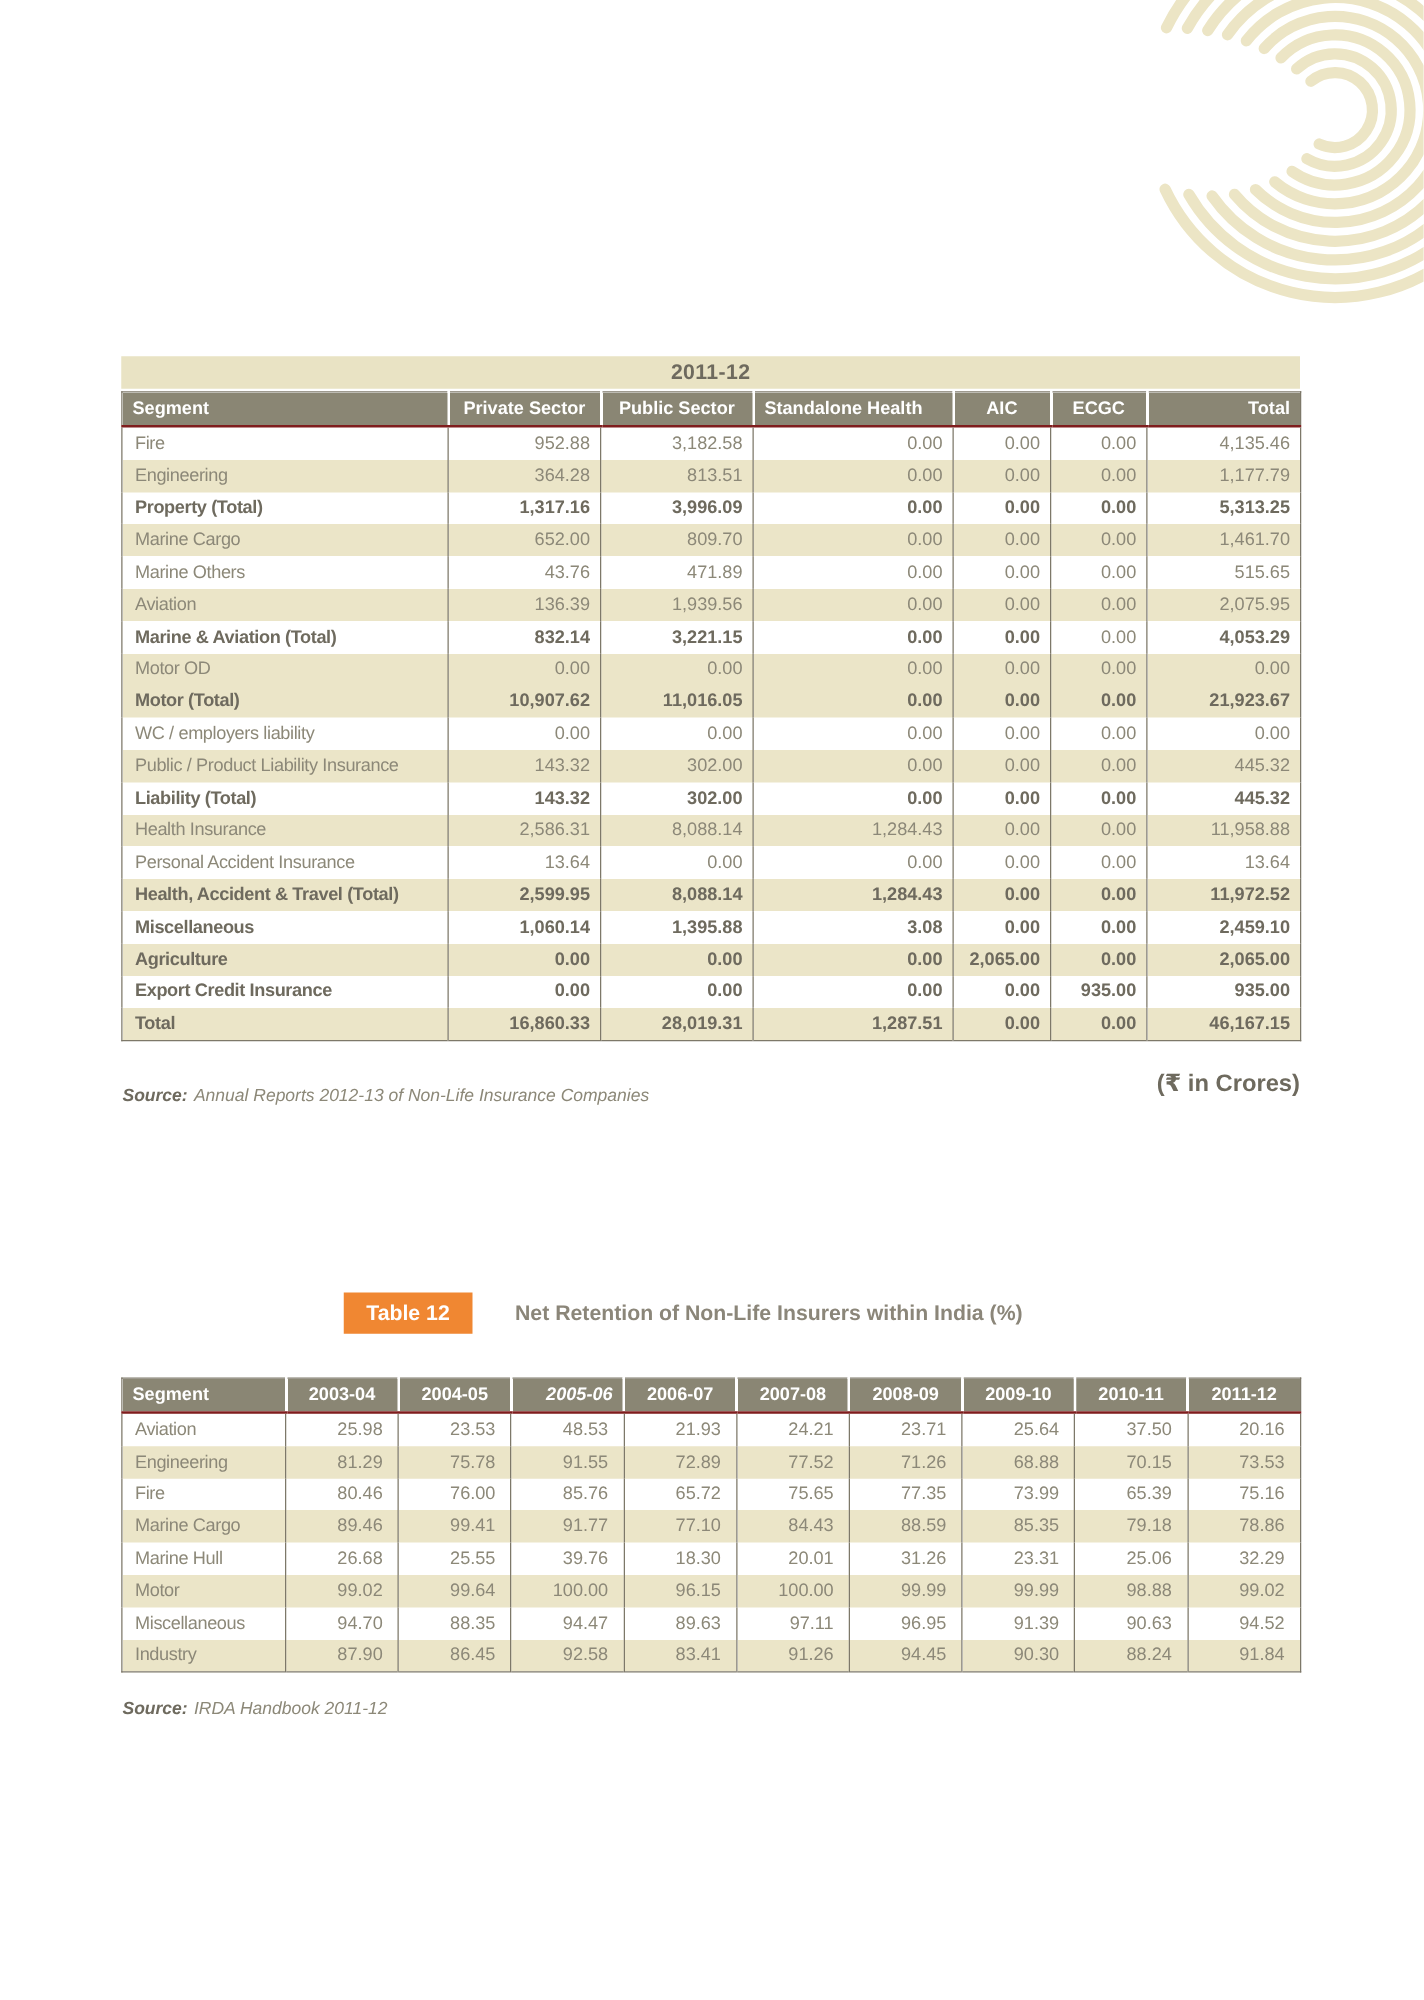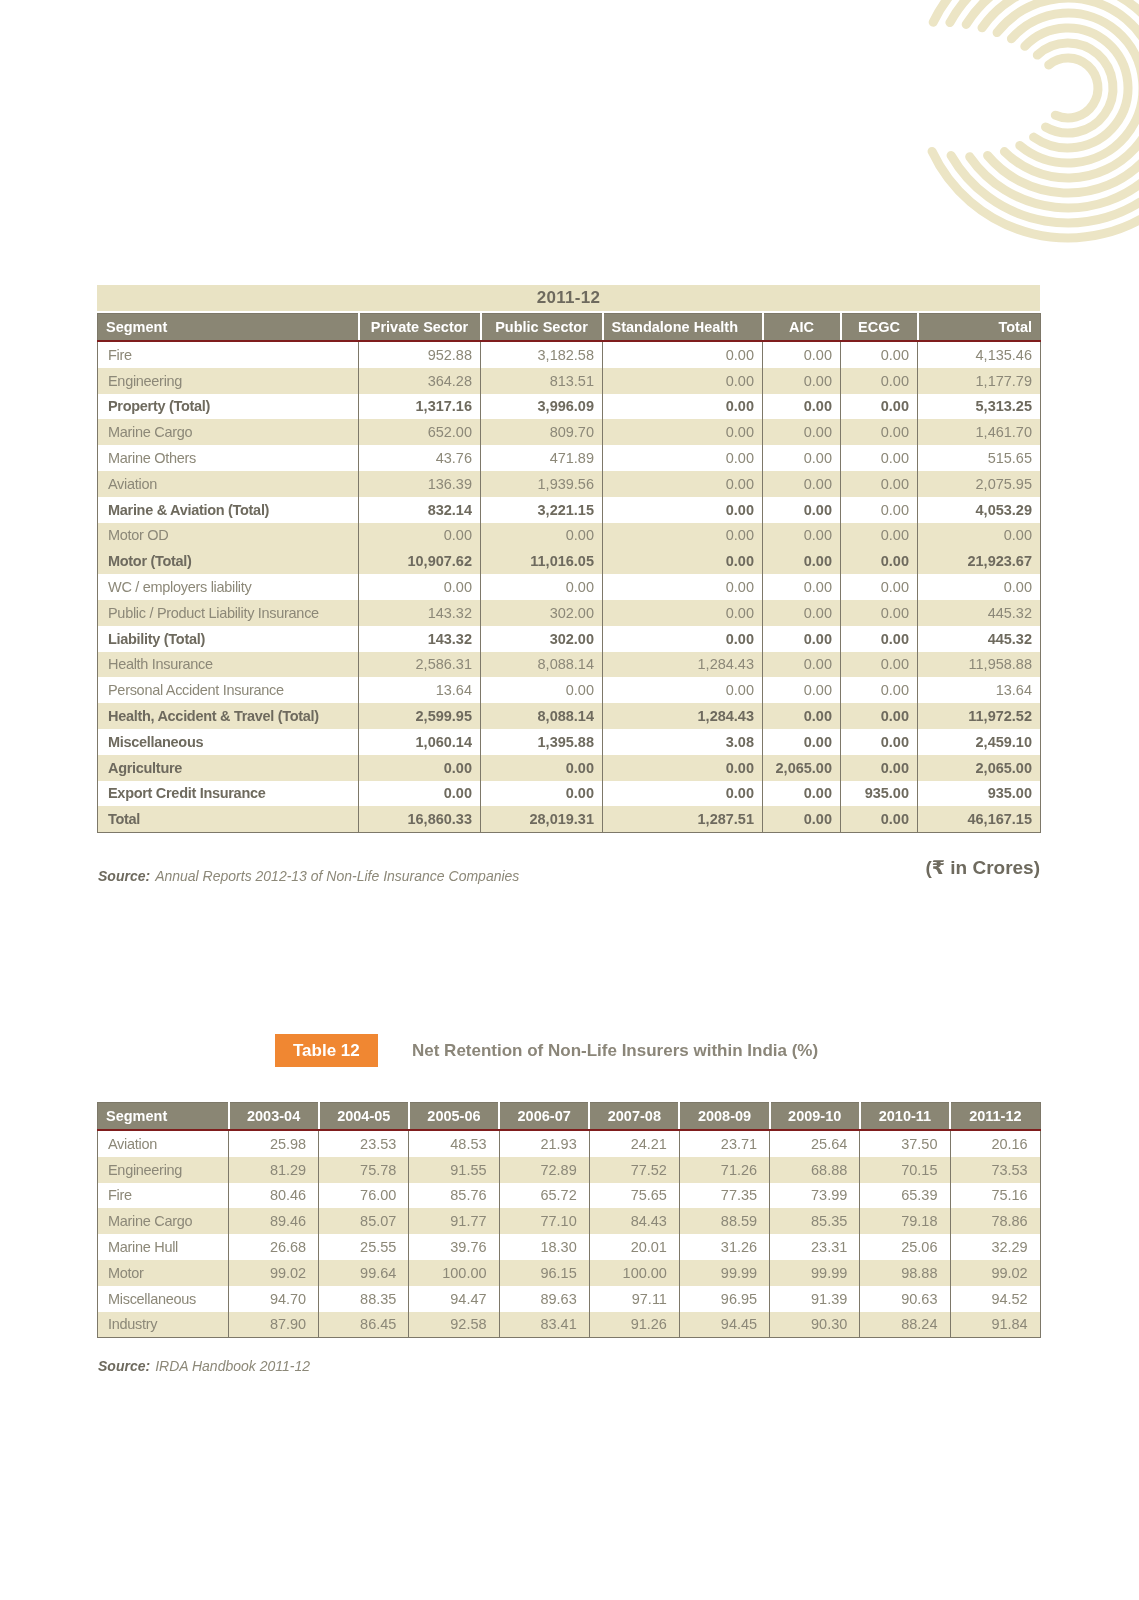--- a/index.html
+++ b/index.html
@@ -300,21 +300,21 @@
         <col style="width:90.2px">
           <col style="width:90.2px">
           <col style="width:90.2px">
         <col style="width:90.2px">
       </colgroup>
       <thead>
           <tr>
             <th style="text-align: left;">Segment</th>
             <th style="text-align: center;">2003-04</th>
             <th style="text-align: center;">2004-05</th>
-            <th style="text-align: center;">2005-06</th>
+            <th style="text-align: right; font-style: italic;">2005-06</th>
             <th style="text-align: center;">2006-07</th>
             <th style="text-align: center;">2007-08</th>
             <th style="text-align: center;">2008-09</th>
             <th style="text-align: center;">2009-10</th>
             <th style="text-align: center;">2010-11</th>
             <th style="text-align: center;">2011-12</th>
           </tr>
         </thead>
       <tbody>
           <tr>
@@ -349,21 +349,21 @@
             <td>65.72</td>
             <td>75.65</td>
             <td>77.35</td>
             <td>73.99</td>
             <td>65.39</td>
             <td>75.16</td>
           </tr>
           <tr class="alt">
             <td>Marine Cargo</td>
             <td>89.46</td>
-            <td>85.07</td>
+            <td>99.41</td>
             <td>91.77</td>
             <td>77.10</td>
             <td>84.43</td>
             <td>88.59</td>
             <td>85.35</td>
             <td>79.18</td>
             <td>78.86</td>
           </tr>
           <tr>
             <td>Marine Hull</td>

